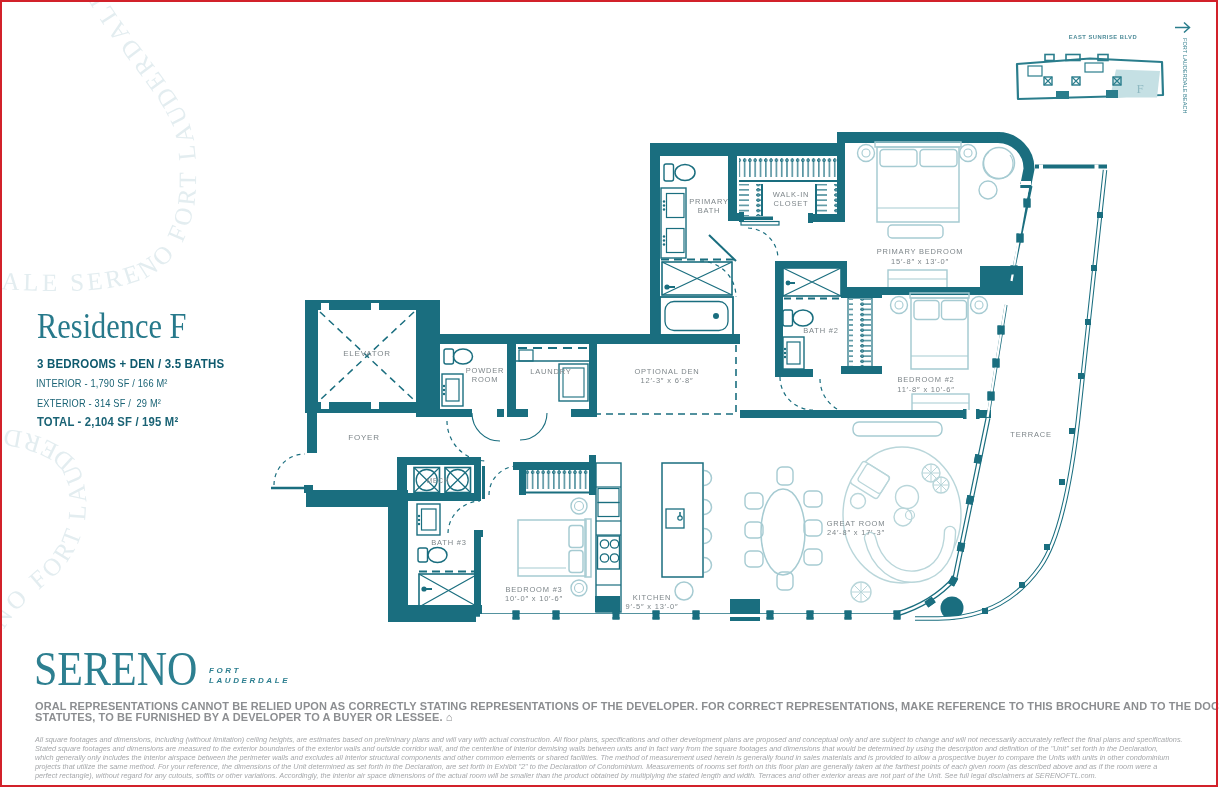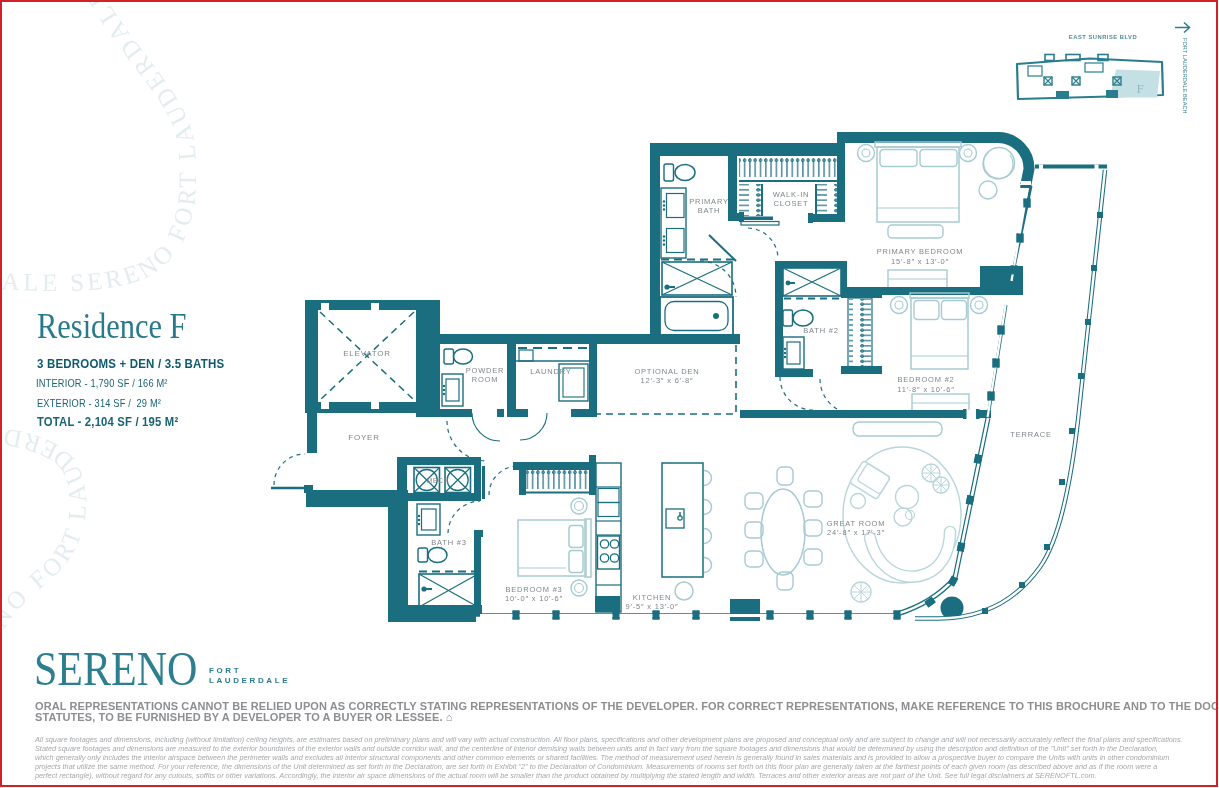--- a/index.html
+++ b/index.html
@@ -38,21 +38,21 @@
 <div class="abs sub1" style="left:37px;top:356px;">3 BEDROOMS + DEN / 3.5 BATHS</div>
 
 <div class="abs sub2" style="left:36px;top:377px;">INTERIOR - 1,790 SF / 166 M²</div>
 
 <div class="abs sub2" style="left:37px;top:397px;">EXTERIOR - 314 SF /&nbsp; 29 M²</div>
 
 <div class="abs sub2" style="left:37px;top:415px;font-weight:bold;font-size:12px;transform:scaleX(.94);">TOTAL - 2,104 SF / 195 M²</div>
 
 <div class="abs logo" style="left:34px;top:641px;">SERENO</div>
 
-<div class="abs logosub" style="left:209px;top:666px;">FORT<br>LAUDERDALE</div>
+<div class="abs logosub" style="left:209px;top:666px;font-style:italic;">FORT<br>LAUDERDALE</div>
 
 <div class="abs disc1" style="left:35px;top:701px;white-space:nowrap;">ORAL REPRESENTATIONS CANNOT BE RELIED UPON AS CORRECTLY STATING REPRESENTATIONS OF THE DEVELOPER. FOR CORRECT REPRESENTATIONS, MAKE REFERENCE TO THIS BROCHURE AND TO THE DOCUMENTS REQUIRED BY SECTION 718.503, FLORIDA<br>STATUTES, TO BE FURNISHED BY A DEVELOPER TO A BUYER OR LESSEE. ⌂</div>
 
 <div class="abs disc2" style="left:35px;top:736px;white-space:nowrap;">All square footages and dimensions, including (without limitation) ceiling heights, are estimates based on preliminary plans and will vary with actual construction. All floor plans, specifications and other development plans are proposed and conceptual only and are subject to change and will not necessarily accurately reflect the final plans and specifications.<br>Stated square footages and dimensions are measured to the exterior boundaries of the exterior walls and outside corridor wall, and the centerline of interior demising walls between units and in fact vary from the square footages and dimensions that would be determined by using the description and definition of the "Unit" set forth in the Declaration,<br>which generally only includes the interior airspace between the perimeter walls and excludes all interior structural components and other common elements or shared facilities.  The method of measurement used herein is generally found in sales materials and is provided to allow a prospective buyer to compare the Units with units in other condominium<br>projects that utilize the same method. For your reference, the dimensions of the Unit determined as set forth in the Declaration, are set forth in Exhibit "2" to the Declaration of Condominium. Measurements of rooms set forth on this floor plan are generally taken at the farthest points of each given room (as described above and as if the room were a<br>perfect rectangle), without regard for any cutouts, soffits or other variations.  Accordingly, the interior air space dimensions of the actual room will be smaller than the product obtained by multiplying the stated length and width. Terraces and other exterior areas are not part of the Unit. See full legal disclaimers at SERENOFTL.com.</div>
 <svg class="abs" style="left:0;top:0;z-index:5" width="1219" height="788" viewBox="0 0 1219 788">
 <defs>
 <pattern id="hangV" width="5.3" height="26" patternUnits="userSpaceOnUse">
         <line x1="2.6" y1="2" x2="2.6" y2="21" stroke="#1a6e7f" stroke-width="1.2"></line>
         <circle cx="2.6" cy="4.2" r="1.3" fill="none" stroke="#1a6e7f" stroke-width="0.9"></circle>
       </pattern>

